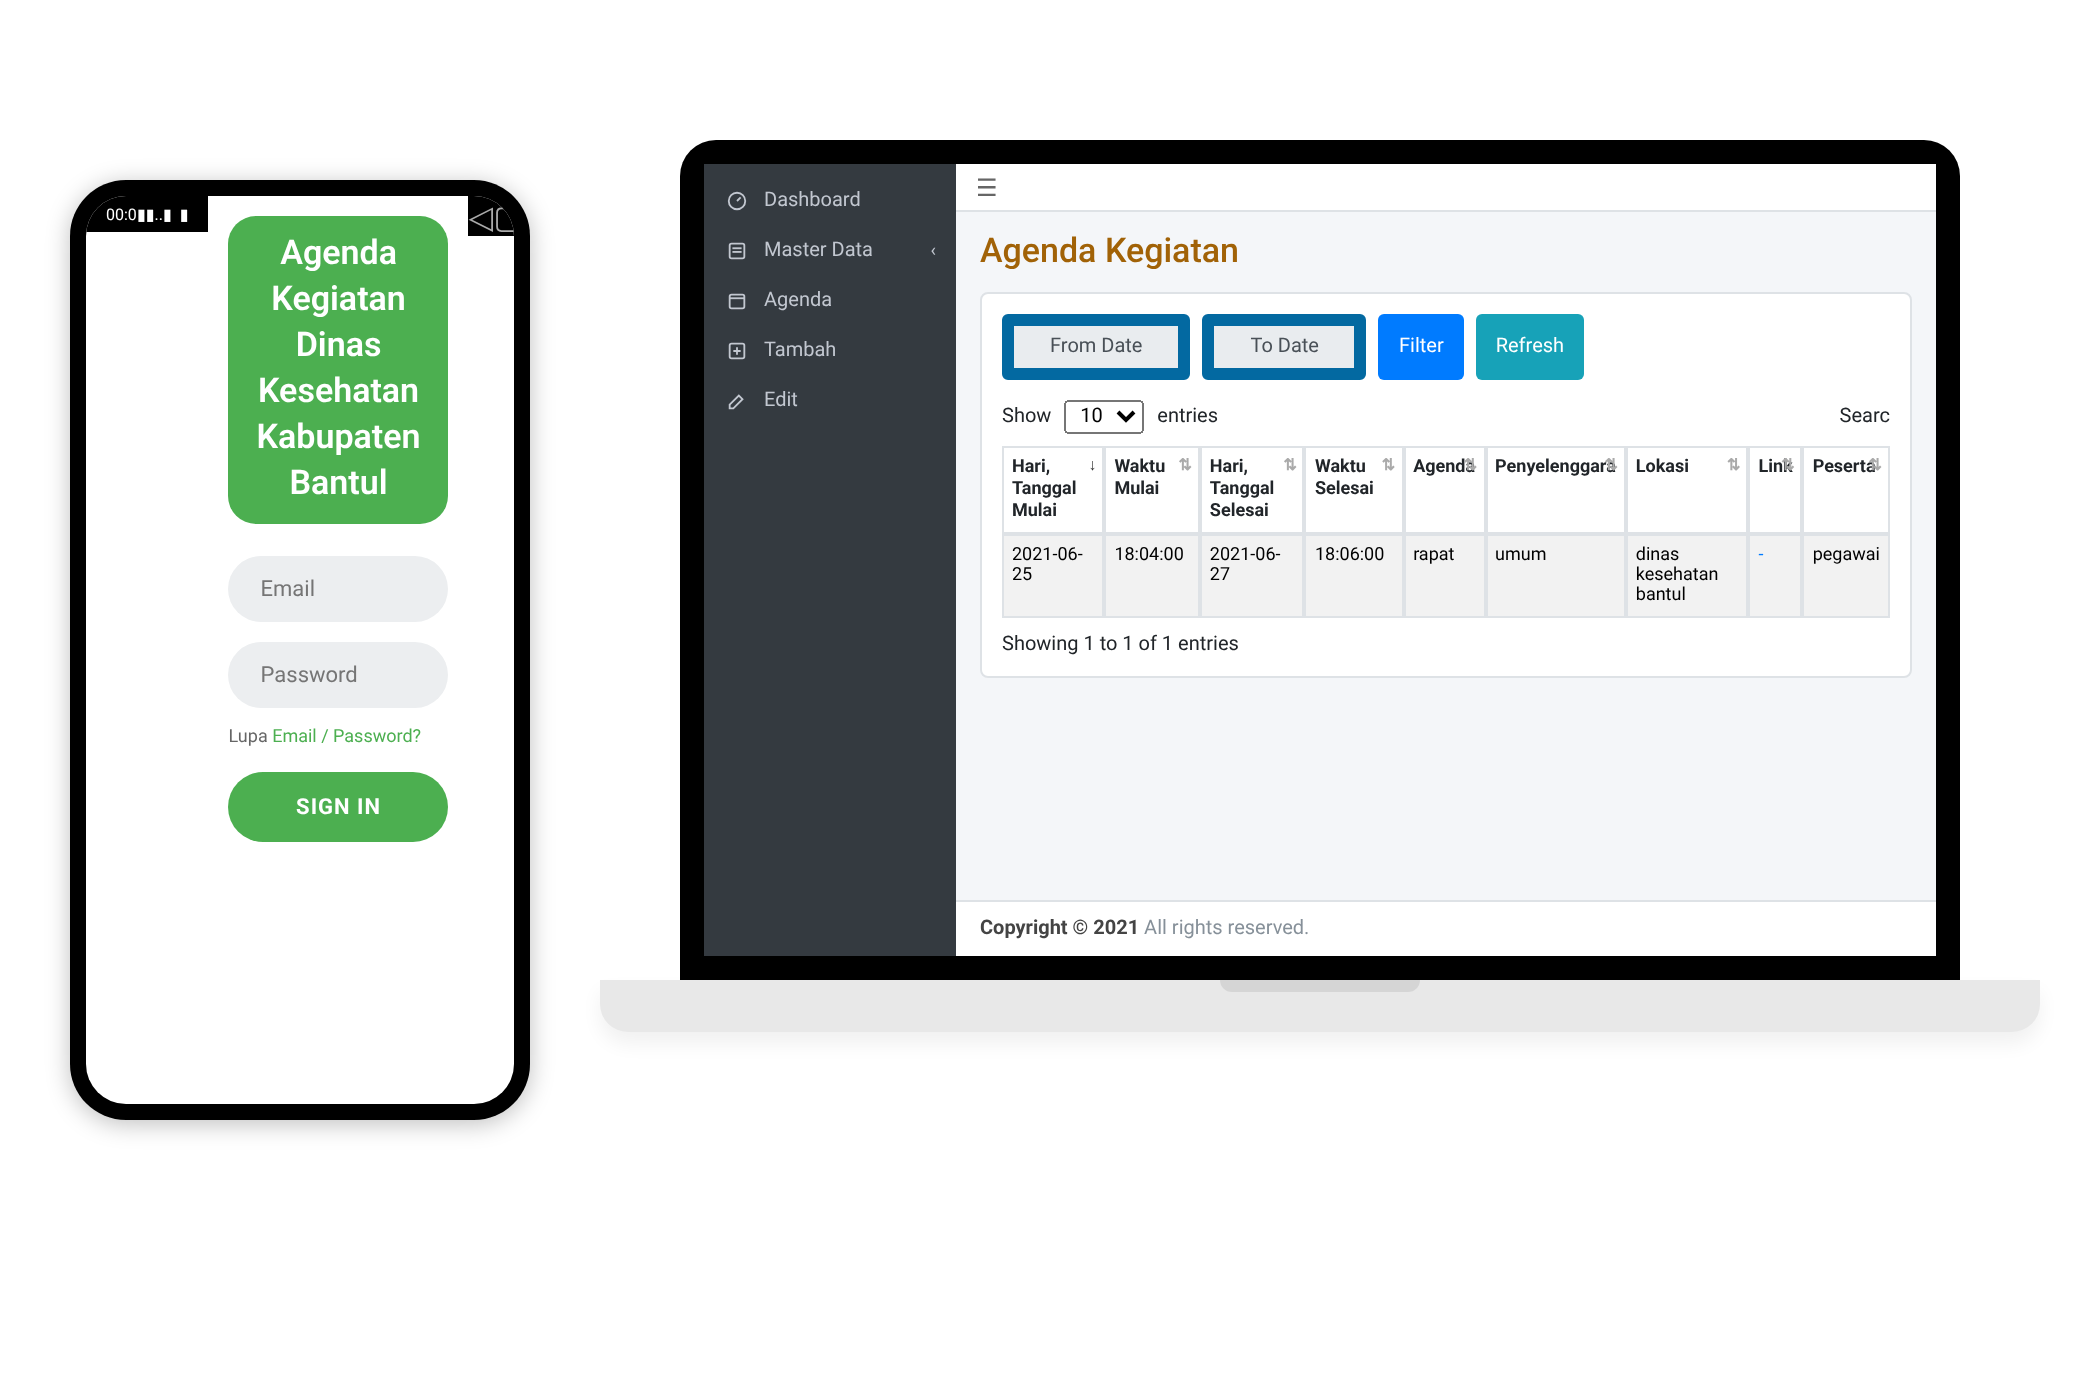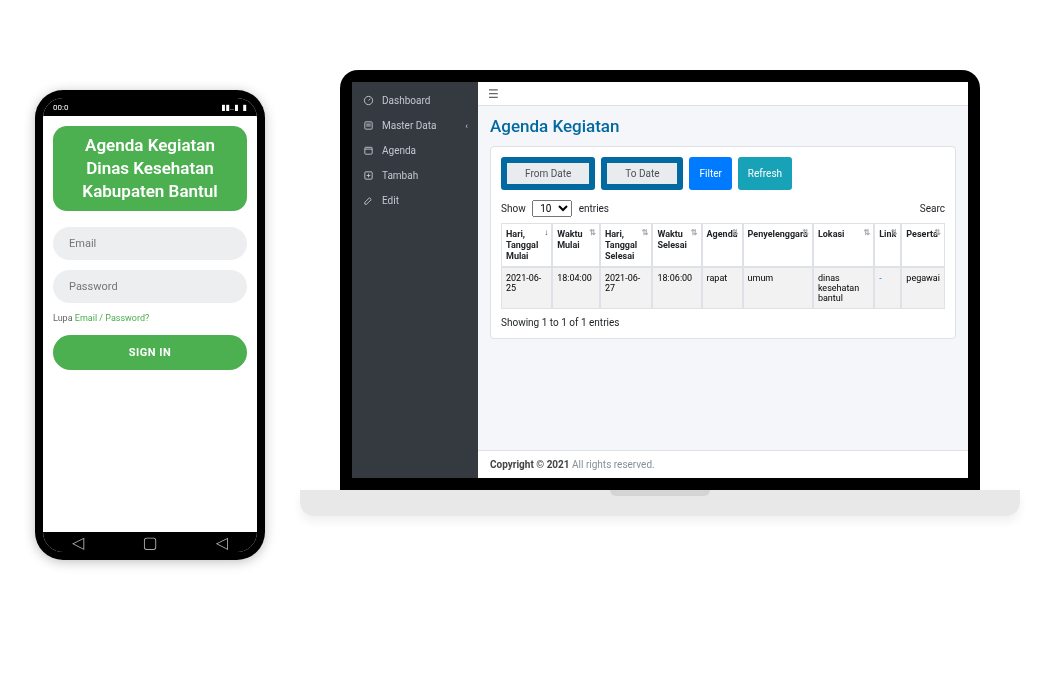--- a/index.html
+++ b/index.html
@@ -17,21 +17,21 @@
   padding: 8px;
   box-shadow: 0 2px 12px rgba(0,0,0,0.25);
 }
 .phone-screen {
   width: 100%;
   height: 100%;
   background: #fff;
   border-radius: 20px;
   overflow: hidden;
   display: flex;
-  flex-direction: column;
+  flex-direction: row;
 }
 .phone-statusbar {
   height: 18px;
   background: #000;
   display: flex;
   justify-content: space-between;
   align-items: center;
   padding: 0 10px;
   color: #fff;
   font-size: 8px;
@@ -154,21 +154,21 @@
   cursor: pointer;
 }
 .sidebar-item .arrow { margin-left: auto; font-size: 9px; }
 .sidebar-icon { width: 12px; display: inline-flex; justify-content: center; }
 
 
 .main { flex: 1; display: flex; flex-direction: column; overflow: hidden; }
 .topbar { background: #fff; height: 24px; display: flex; align-items: center; padding: 0 10px; border-bottom: 1px solid #dee2e6; }
 .hamburger { font-size: 12px; color: #666; }
 .content { padding: 10px 12px; flex: 1; overflow: auto; }
-.page-title { font-size: 17px; font-weight: 500; color: #0369a1; margin-bottom: 10px; }
+.page-title { font-size: 17px; font-weight: 500; color: #a16207; margin-bottom: 10px; }
 
 .filter-card {
   background: #fff;
   border: 1px solid #dee2e6;
   border-radius: 4px;
   padding: 10px;
 }
 .filter-row { display: flex; gap: 6px; margin-bottom: 10px; }
 .date-input {
   background: #e9ecef;

